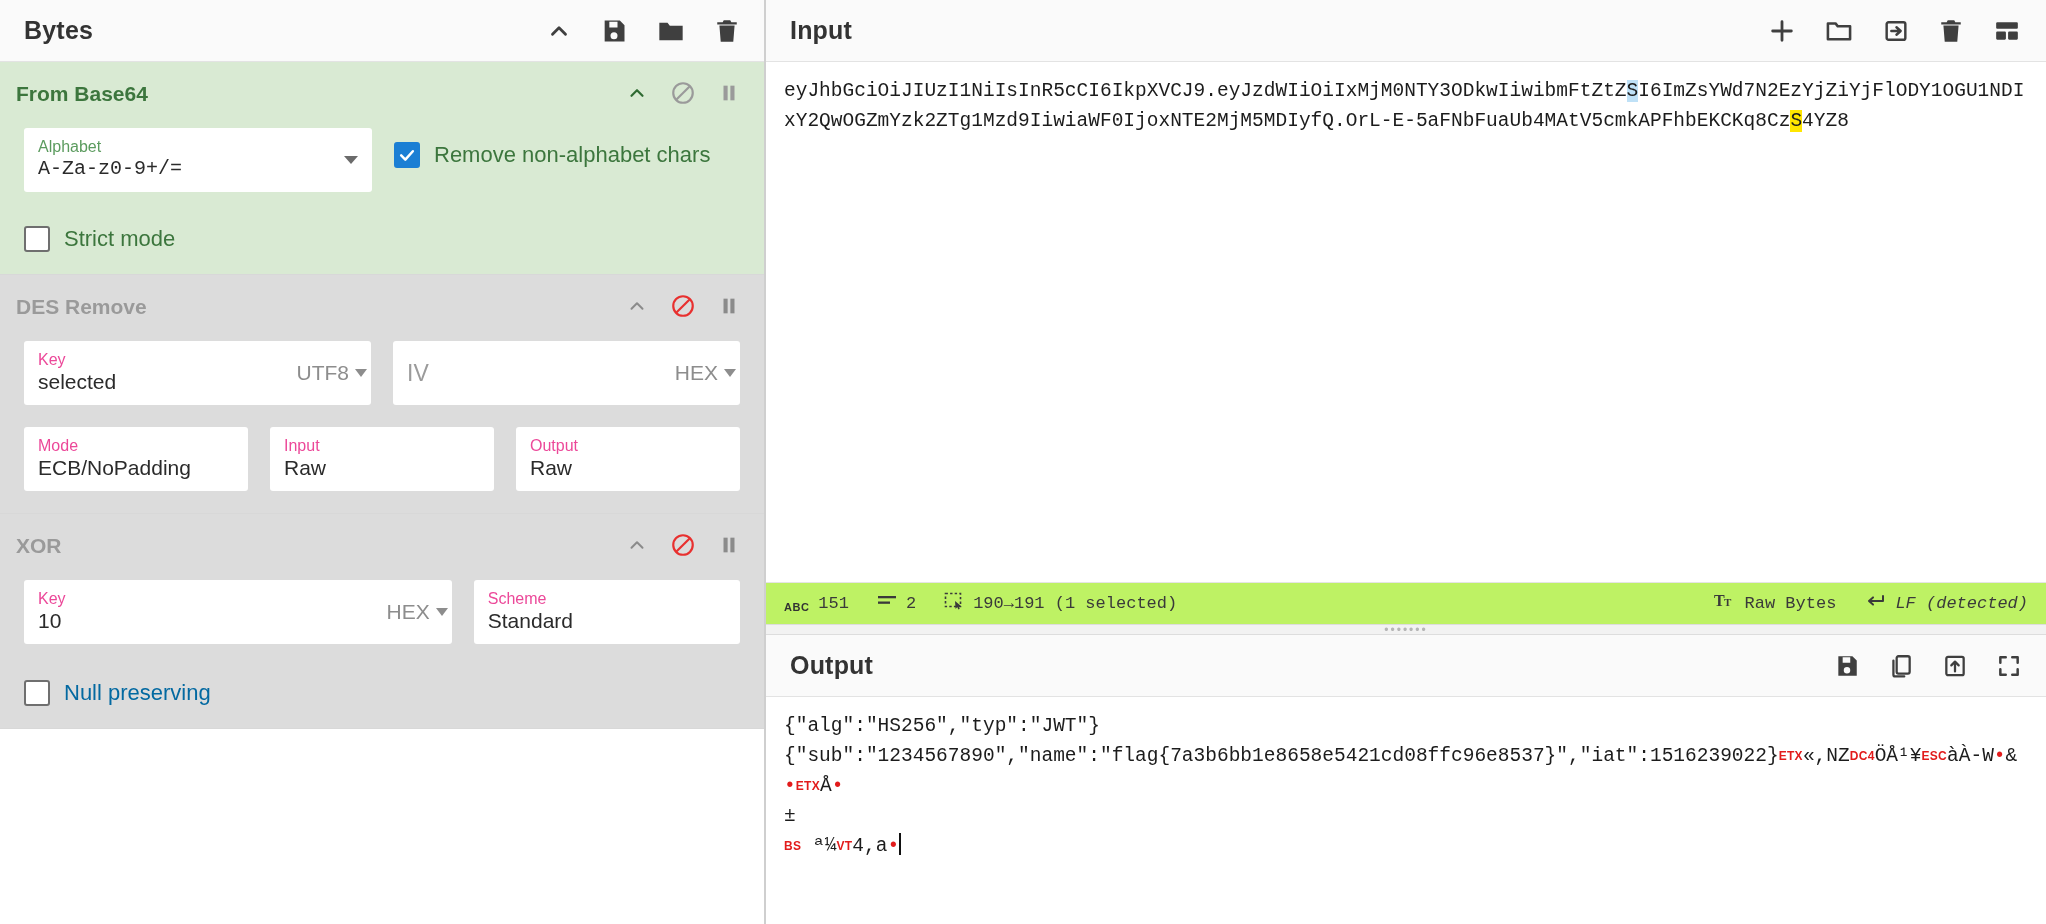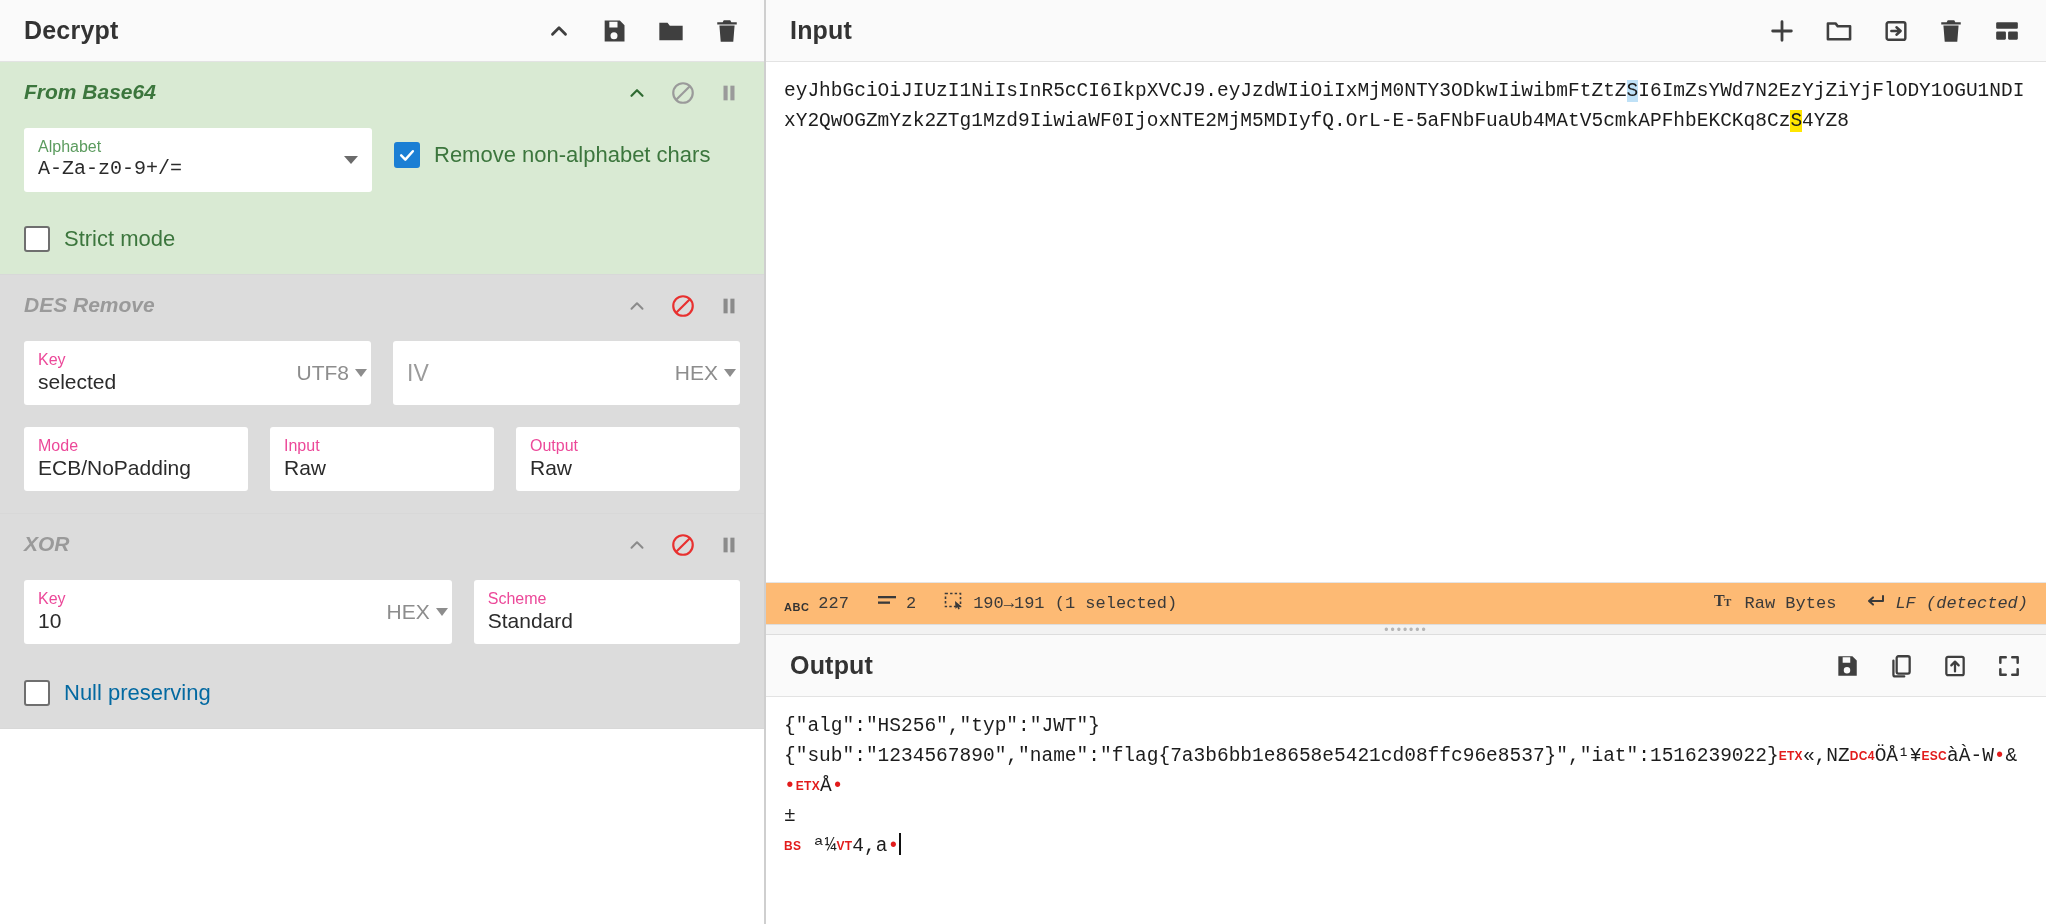--- a/index.html
+++ b/index.html
@@ -36,23 +36,22 @@
 
   .op {
     position: relative;
     border-bottom: 1px solid #d8d8d8;
     padding: 0 0 22px 0;
   }
   .op.enabled { background: #d9ead3; }
   .op.disabled { background: #dcdcdc; }
 
   .op-head {
-    display: flex; align-items: flex-start;
-    padding: 18px 24px 10px 24px;
-    font-style: italic;
+    display: flex; align-items: flex-end;
+    padding: 18px 24px 10px 16px;
   }
   .op-name { font-size: 21px; font-weight: bold; }
   .op.enabled .op-name { color: #3c763d; }
   .op.disabled .op-name { color: #9a9a9a; }
   .op-icons { margin-left: auto; display: flex; align-items: center; gap: 22px; }
   .op-icons .ic { cursor: pointer; display:flex; align-items:center; }
 
   .op-body { padding: 0 24px; }
   .field-row { display: flex; gap: 22px; margin-top: 12px; align-items: flex-start; }
 
@@ -121,21 +120,21 @@
     overflow: hidden;
     background: #fff;
   }
   .sel-blue { background: #bfe1f7; }
   .sel-yellow { background: #ffe600; }
 
   .status-bar {
     flex: 0 0 42px;
     display: flex; align-items: center;
     padding: 0 18px;
-    background: #fdba74;
+    background: #bef264;
     border-top: 1px solid #e5e5e5;
     font-family: "Liberation Mono", monospace;
     font-size: 17px;
     color: #3a3a3a;
   }
   .sb-item { display: flex; align-items: center; gap: 9px; margin-right: 28px; }
   .sb-right { margin-left: auto; display: flex; align-items: center; }
   .sb-right .sb-item { margin-right: 0; margin-left: 28px; }
   .sb-italic { font-style: italic; }
   .abc-glyph {
@@ -174,21 +173,21 @@
   }
 </style>
 </head>
 <body>
 
 <div class="app">
 
   <div class="recipe-col">
 
     <div class="panel-title-bar">
-      <div class="panel-title">Decrypt</div>
+      <div class="panel-title">Bytes</div>
       <div class="title-icons">
         <span class="ticon">
           <svg width="26" height="26" viewBox="0 0 24 24">
               <path d="M6 15l6-6 6 6" fill="none" stroke="#3f3f3f" stroke-width="2.6" stroke-linecap="round" stroke-linejoin="round"></path>
             </svg>
         </span>
         <span class="ticon">
           <svg width="28" height="28" viewBox="0 0 24 24" fill="#3f3f3f">
               <path d="M4 3h13l4 4v14H4V3zm4 1v5h7V4H8zm4 9a3 3 0 100 6 3 3 0 000-6z"></path>
             </svg>
@@ -397,21 +396,21 @@
         </div>
       </div>
 
       <div class="input-area">
         <span>eyJhbGciOiJIUzI1NiIsInR5cCI6IkpXVCJ9.eyJzdWIiOiIxMjM0NTY3ODkwIiwibmFtZtZ</span><span class="sel-blue">S</span><span>I6ImZsYWd7N2EzYjZiYjFlODY1OGU1NDIxY2QwOGZmYzk2ZTg1Mzd9IiwiaWF0IjoxNTE2MjM5MDIyfQ.OrL-E-5aFNbFuaUb4MAtV5cmkAPFhbEKCKq8Cz</span><span class="sel-yellow">S</span><span>4YZ8</span>
       </div>
 
       <div class="status-bar">
         <span class="sb-item">
           <span class="abc-glyph">ABC</span>
-          <span>227</span>
+          <span>151</span>
         </span>
         <span class="sb-item">
           <span>
             <svg width="20" height="16" viewBox="0 0 20 16">
                 <rect x="1" y="3" width="18" height="2.3" fill="#3a3a3a"></rect>
                 <rect x="1" y="8.5" width="12" height="2.3" fill="#3a3a3a"></rect>
               </svg>
           </span>
           <span>2</span>
         </span>

